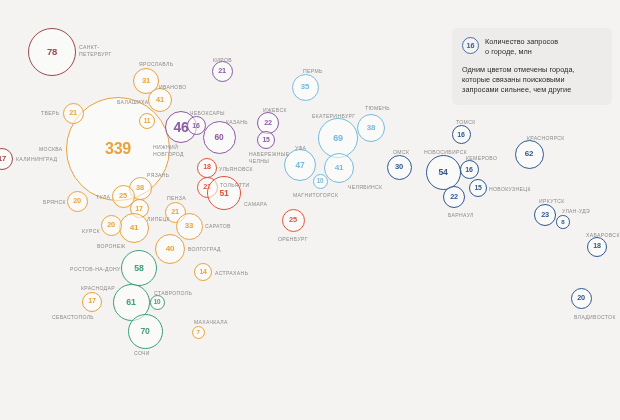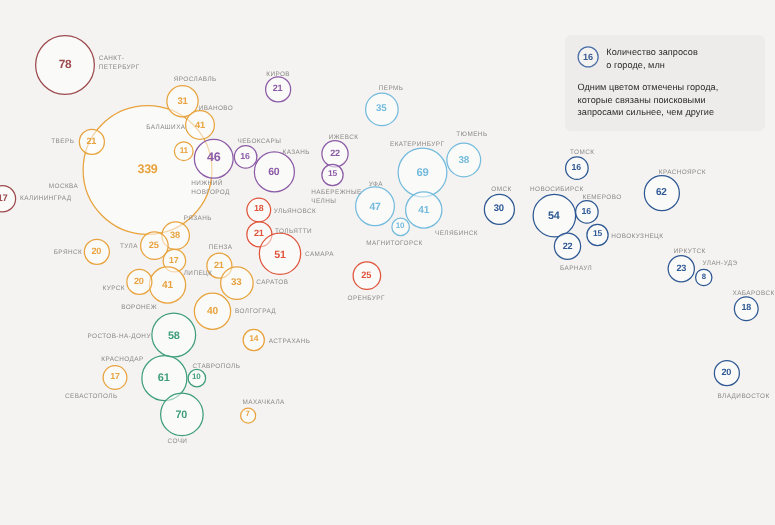--- a/index.html
+++ b/index.html
@@ -78,46 +78,46 @@
   }
 </style>
 </head>
 <body>
 
 <div id="stage">
 
   <div id="bubble-layer">
       <div class="bubble" style="left: 28px; top: 28px; width: 48px; height: 48px; border-width: 1.1px; border-color: rgb(157, 74, 77); color: rgb(157, 74, 77); font-size: 9.5px;">78</div>
       <div class="bubble" style="left: -9px; top: 148px; width: 22px; height: 22px; border-width: 1.1px; border-color: rgb(157, 74, 77); color: rgb(157, 74, 77); font-size: 7.5px;">17</div>
-      <div class="bubble" style="left: 66px; top: 84px; width: 104px; height: 104px; border-width: 1.2px; border-color: rgb(232, 163, 61); color: rgb(232, 163, 61); font-size: 10px;">339</div>
+      <div class="bubble" style="left: 66px; top: 97px; width: 104px; height: 104px; border-width: 1.2px; border-color: rgb(232, 163, 61); color: rgb(232, 163, 61); font-size: 16px;">339</div>
       <div class="bubble" style="left: 62.5px; top: 102.5px; width: 21px; height: 21px; border-width: 1.1px; border-color: rgb(232, 163, 61); color: rgb(232, 163, 61); font-size: 7.3px;">21</div>
       <div class="bubble" style="left: 139px; top: 113px; width: 16px; height: 16px; border-width: 1.1px; border-color: rgb(232, 163, 61); color: rgb(232, 163, 61); font-size: 6.6px;">11</div>
       <div class="bubble" style="left: 133px; top: 68px; width: 26px; height: 26px; border-width: 1.1px; border-color: rgb(232, 163, 61); color: rgb(232, 163, 61); font-size: 7.6px;">31</div>
       <div class="bubble" style="left: 148px; top: 88px; width: 24px; height: 24px; border-width: 1.1px; border-color: rgb(232, 163, 61); color: rgb(232, 163, 61); font-size: 7.4px;">41</div>
       <div class="bubble" style="left: 128.5px; top: 176.5px; width: 23px; height: 23px; border-width: 1.1px; border-color: rgb(232, 163, 61); color: rgb(232, 163, 61); font-size: 7.4px;">38</div>
       <div class="bubble" style="left: 111.5px; top: 184.5px; width: 23px; height: 23px; border-width: 1.1px; border-color: rgb(232, 163, 61); color: rgb(232, 163, 61); font-size: 7.4px;">25</div>
       <div class="bubble" style="left: 129.5px; top: 198.5px; width: 19px; height: 19px; border-width: 1.1px; border-color: rgb(232, 163, 61); color: rgb(232, 163, 61); font-size: 7px;">17</div>
       <div class="bubble" style="left: 119px; top: 213px; width: 30px; height: 30px; border-width: 1.1px; border-color: rgb(232, 163, 61); color: rgb(232, 163, 61); font-size: 8.1px;">41</div>
       <div class="bubble" style="left: 100.5px; top: 214.5px; width: 21px; height: 21px; border-width: 1.1px; border-color: rgb(232, 163, 61); color: rgb(232, 163, 61); font-size: 7.3px;">20</div>
       <div class="bubble" style="left: 66.5px; top: 190.5px; width: 21px; height: 21px; border-width: 1.1px; border-color: rgb(232, 163, 61); color: rgb(232, 163, 61); font-size: 7.3px;">20</div>
       <div class="bubble" style="left: 164.5px; top: 201.5px; width: 21px; height: 21px; border-width: 1.1px; border-color: rgb(232, 163, 61); color: rgb(232, 163, 61); font-size: 7.3px;">21</div>
       <div class="bubble" style="left: 175.5px; top: 212.5px; width: 27px; height: 27px; border-width: 1.1px; border-color: rgb(232, 163, 61); color: rgb(232, 163, 61); font-size: 7.8px;">33</div>
       <div class="bubble" style="left: 155px; top: 234px; width: 30px; height: 30px; border-width: 1.1px; border-color: rgb(232, 163, 61); color: rgb(232, 163, 61); font-size: 8.1px;">40</div>
       <div class="bubble" style="left: 194px; top: 263px; width: 18px; height: 18px; border-width: 1.1px; border-color: rgb(232, 163, 61); color: rgb(232, 163, 61); font-size: 6.8px;">14</div>
       <div class="bubble" style="left: 191.5px; top: 325.5px; width: 13px; height: 13px; border-width: 1.1px; border-color: rgb(232, 163, 61); color: rgb(232, 163, 61); font-size: 6.2px;">7</div>
       <div class="bubble" style="left: 82px; top: 292px; width: 20px; height: 20px; border-width: 1.1px; border-color: rgb(232, 163, 61); color: rgb(232, 163, 61); font-size: 7.1px;">17</div>
-      <div class="bubble" style="left: 155px; top: 111px; width: 32px; height: 32px; border-width: 1.1px; border-color: rgb(140, 91, 166); color: rgb(140, 91, 166); font-size: 10px;">46</div>
+      <div class="bubble" style="left: 165px; top: 111px; width: 32px; height: 32px; border-width: 1.1px; border-color: rgb(140, 91, 166); color: rgb(140, 91, 166); font-size: 14px;">46</div>
       <div class="bubble" style="left: 211.5px; top: 60.5px; width: 21px; height: 21px; border-width: 1.1px; border-color: rgb(140, 91, 166); color: rgb(140, 91, 166); font-size: 7.3px;">21</div>
       <div class="bubble" style="left: 186.5px; top: 115.5px; width: 19px; height: 19px; border-width: 1.1px; border-color: rgb(140, 91, 166); color: rgb(140, 91, 166); font-size: 7px;">16</div>
       <div class="bubble" style="left: 202.5px; top: 120.5px; width: 33px; height: 33px; border-width: 1.1px; border-color: rgb(140, 91, 166); color: rgb(140, 91, 166); font-size: 8.4px;">60</div>
       <div class="bubble" style="left: 257px; top: 112px; width: 22px; height: 22px; border-width: 1.1px; border-color: rgb(140, 91, 166); color: rgb(140, 91, 166); font-size: 7.3px;">22</div>
       <div class="bubble" style="left: 257px; top: 131px; width: 18px; height: 18px; border-width: 1.1px; border-color: rgb(140, 91, 166); color: rgb(140, 91, 166); font-size: 6.8px;">15</div>
       <div class="bubble" style="left: 197px; top: 158px; width: 20px; height: 20px; border-width: 1.1px; border-color: rgb(224, 84, 59); color: rgb(224, 84, 59); font-size: 7.1px;">18</div>
       <div class="bubble" style="left: 196.5px; top: 176.5px; width: 21px; height: 21px; border-width: 1.1px; border-color: rgb(224, 84, 59); color: rgb(224, 84, 59); font-size: 7.3px;">21</div>
-      <div class="bubble" style="left: 207px; top: 186px; width: 34px; height: 34px; border-width: 1.1px; border-color: rgb(224, 84, 59); color: rgb(224, 84, 59); font-size: 8.5px;">51</div>
+      <div class="bubble" style="left: 207px; top: 176px; width: 34px; height: 34px; border-width: 1.1px; border-color: rgb(224, 84, 59); color: rgb(224, 84, 59); font-size: 8.5px;">51</div>
       <div class="bubble" style="left: 281.5px; top: 208.5px; width: 23px; height: 23px; border-width: 1.1px; border-color: rgb(224, 84, 59); color: rgb(224, 84, 59); font-size: 7.4px;">25</div>
       <div class="bubble" style="left: 291.5px; top: 73.5px; width: 27px; height: 27px; border-width: 1.1px; border-color: rgb(116, 187, 221); color: rgb(116, 187, 221); font-size: 7.8px;">35</div>
       <div class="bubble" style="left: 318px; top: 118px; width: 40px; height: 40px; border-width: 1.1px; border-color: rgb(116, 187, 221); color: rgb(116, 187, 221); font-size: 9px;">69</div>
       <div class="bubble" style="left: 357px; top: 114px; width: 28px; height: 28px; border-width: 1.1px; border-color: rgb(116, 187, 221); color: rgb(116, 187, 221); font-size: 7.9px;">38</div>
       <div class="bubble" style="left: 284px; top: 149px; width: 32px; height: 32px; border-width: 1.1px; border-color: rgb(116, 187, 221); color: rgb(116, 187, 221); font-size: 8.3px;">47</div>
       <div class="bubble" style="left: 324px; top: 153px; width: 30px; height: 30px; border-width: 1.1px; border-color: rgb(116, 187, 221); color: rgb(116, 187, 221); font-size: 8.1px;">41</div>
       <div class="bubble" style="left: 312.5px; top: 173.5px; width: 15px; height: 15px; border-width: 1.1px; border-color: rgb(116, 187, 221); color: rgb(116, 187, 221); font-size: 6.4px;">10</div>
       <div class="bubble" style="left: 386.5px; top: 154.5px; width: 25px; height: 25px; border-width: 1.1px; border-color: rgb(46, 88, 147); color: rgb(46, 88, 147); font-size: 7.6px; text-align: center;">30</div>
       <div class="bubble" style="left: 425.5px; top: 154.5px; width: 35px; height: 35px; border-width: 1.1px; border-color: rgb(46, 88, 147); color: rgb(46, 88, 147); font-size: 8.6px;">54</div>
       <div class="bubble" style="left: 451.5px; top: 124.5px; width: 19px; height: 19px; border-width: 1.1px; border-color: rgb(46, 88, 147); color: rgb(46, 88, 147); font-size: 7px;">16</div>

